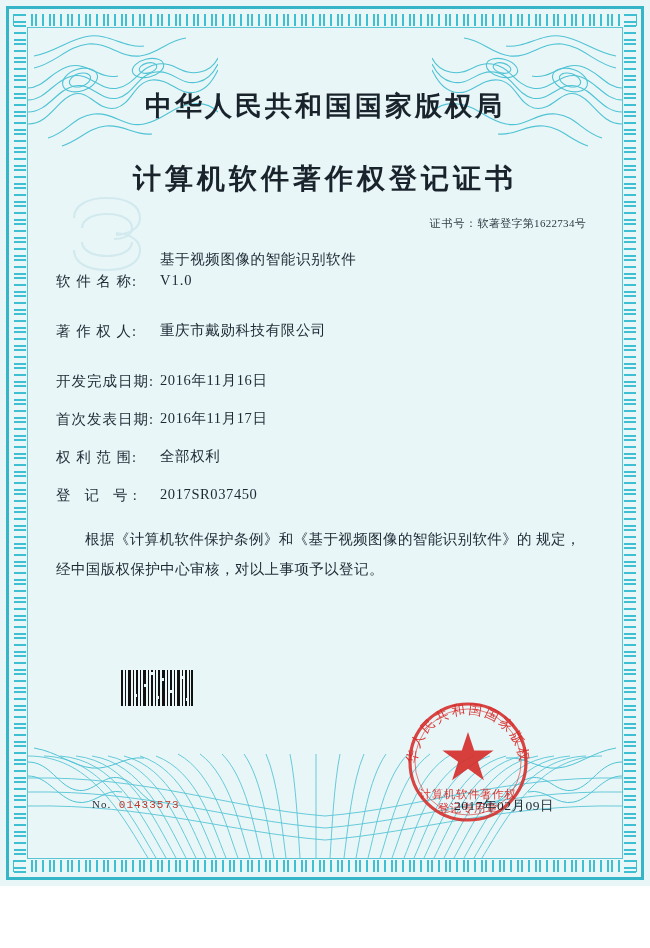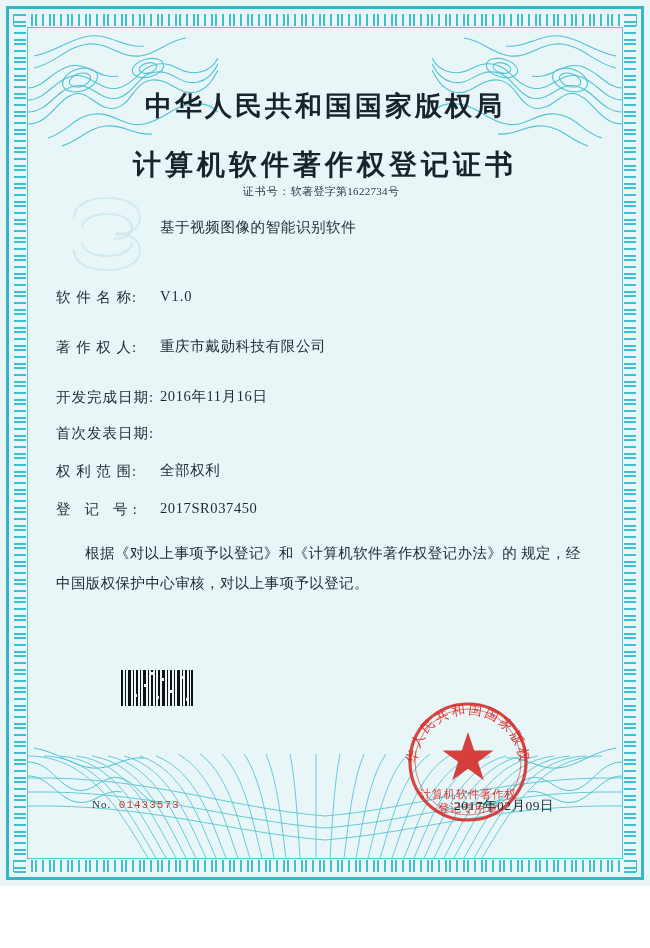--- a/index.html
+++ b/index.html
@@ -102,29 +102,30 @@
   .title-main {
     margin-top: 88px;
     text-align: center;
     font-size: 27px;
     font-weight: bold;
     letter-spacing: 3px;
     color: #19232b;
     font-family: "Liberation Serif", serif;
   }
   .title-sub {
-    margin-top: 22px;
+    margin-top: 36px;
     text-align: center;
     font-size: 28px;
     font-weight: bold;
     letter-spacing: 4px;
     color: #19232b;
   }
   .cert-no {
-    text-align: center;
+    margin-top: 18px;
+    text-align: right;
     font-size: 11px;
     color: #2c3a42;
     padding-right: 8px;
     letter-spacing: 0.3px;
   }
   .cert-no .label { letter-spacing: 1px; }
 
   .fields {
     margin-top: 18px;
   }
@@ -143,21 +144,20 @@
   }
   .field-label.wide { letter-spacing: 5.2px; }
   .field-value {
     flex: 1;
     letter-spacing: 0.6px;
     line-height: 1.45;
   }
   .field-value .line2 {
     display: block;
     letter-spacing: 1px;
-    margin-top: 48px;
   }
 
   .gap-big { height: 12px; }
 
   .paragraph {
     margin-top: 20px;
     font-size: 14.5px;
     line-height: 2.05;
     color: #1d2a33;
     letter-spacing: 0.4px;
@@ -352,37 +352,38 @@
 
       <div class="gap-big"></div>
 
       <div class="field-row">
         <div class="field-label">开发完成日期:</div>
         <div class="field-value">2016年11月16日</div>
       </div>
 
       <div class="field-row">
         <div class="field-label">首次发表日期:</div>
+        <div class="field-value">2016年11月17日</div>
       </div>
 
 
       <div class="field-row">
         <div class="field-label">权 利 范 围:</div>
         <div class="field-value">全部权利</div>
       </div>
 
       <div class="field-row">
         <div class="field-label wide">登 记 号:</div>
         <div class="field-value">2017SR037450</div>
       </div>
 
     </div>
 
     <div class="paragraph">
-      <span>根据《对以上事项予以登记》和《计算机软件著作权登记办法》的</span>
+      <span>根据《计算机软件保护条例》和《基于视频图像的智能识别软件》的</span>
       <span>规定，经中国版权保护中心审核，对以上事项予以登记。</span>
     </div>
 
   </div>
 
   <div class="barcode">
     <svg viewBox="0 0 74 40" width="74" height="40" xmlns="http://www.w3.org/2000/svg">
       <rect x="0" y="0" width="74" height="40" fill="#eaf7f9"></rect>
       <g fill="#111">
         <rect x="1" y="2" width="2" height="36"></rect>

